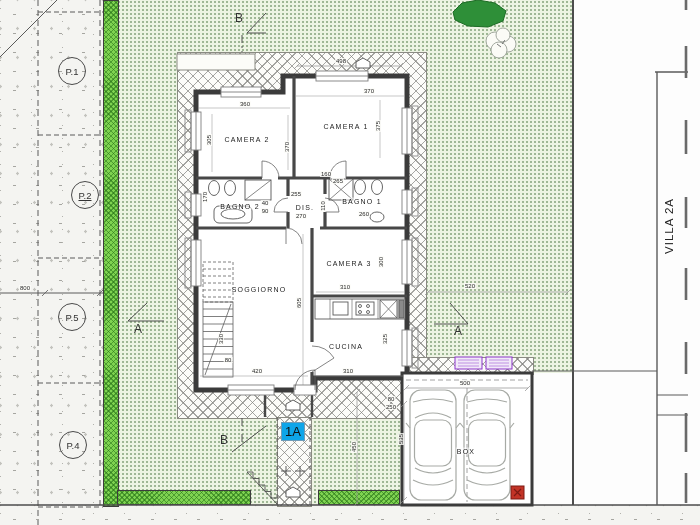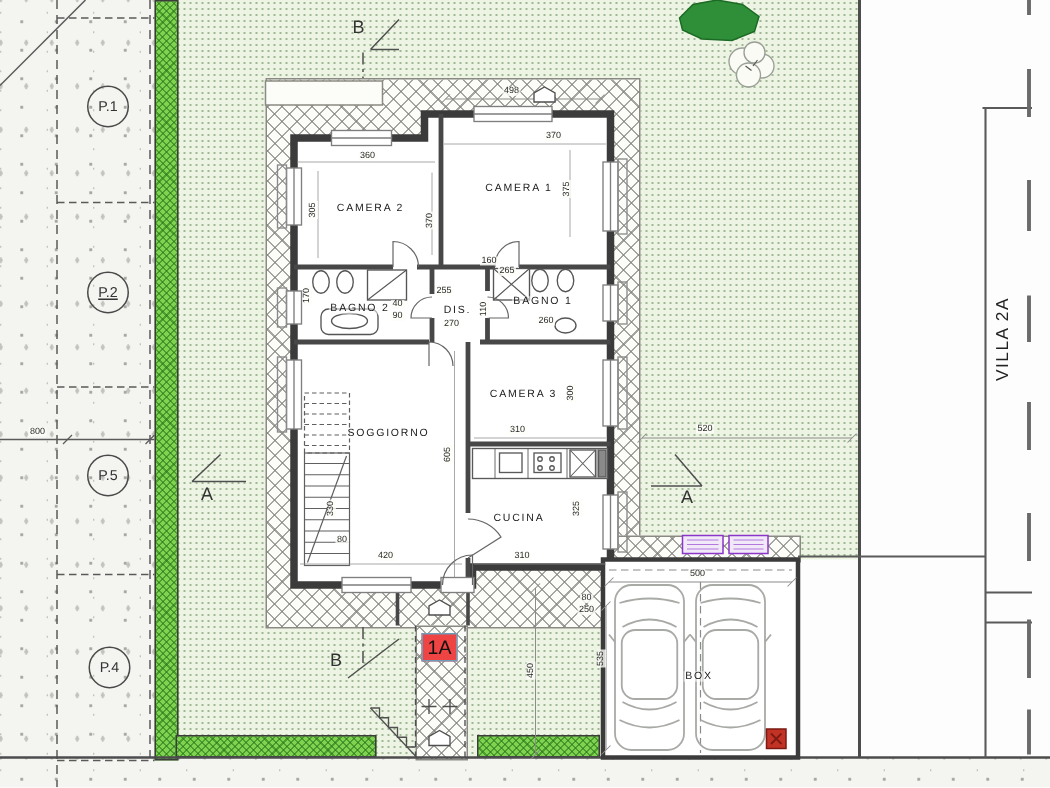--- a/index.html
+++ b/index.html
@@ -26,21 +26,21 @@
   
   .room{position:absolute;transform:translate(-50%,-50%);font-size:7px;letter-spacing:1.2px;
         color:#1b1b1b;white-space:nowrap;background:rgba(255,255,255,.55);padding:0 1px;}
   .dim{position:absolute;transform:translate(-50%,-50%);font-size:6px;line-height:1;
        color:#2a2a2a;white-space:nowrap;background:rgba(252,252,249,.8);padding:0 1px;}
   .dim.rot{transform:translate(-50%,-50%) rotate(-90deg);}
   .pcirc{position:absolute;width:26px;height:26px;border:1.2px solid #4a4a4a;border-radius:50%;
          transform:translate(-50%,-50%);display:flex;align-items:center;justify-content:center;
          font-size:9.5px;color:#333;}
   .smark{position:absolute;transform:translate(-50%,-50%);font-size:12px;color:#333;}
-  #unit-badge{position:absolute;left:281px;top:422px;width:22px;height:17px;background:#ef4444;
+  #unit-badge{position:absolute;left:281px;top:422px;width:22px;height:17px;background:#0ea5e9;
        border:1px solid #6f9cb8;display:flex;align-items:center;justify-content:center;
        font-size:13px;color:#111;}
   #villa-label{position:absolute;left:669px;top:226px;transform:translate(-50%,-50%) rotate(-90deg);
        font-size:11.5px;letter-spacing:1px;color:#222;white-space:nowrap;}
 </style>
 </head>
 <body>
 
 <div id="stage">
 
@@ -279,21 +279,21 @@
       <div class="dim" style="left: 25px; top: 288px;">800</div>
       <div class="dim" style="left: 391px; top: 399px;">80</div>
       <div class="dim" style="left: 391px; top: 407px;">250</div>
       <div class="smark" style="left: 239px; top: 18px;">B</div>
       <div class="smark" style="left: 224px; top: 440px;">B</div>
       <div class="smark" style="left: 138px; top: 329px;">A</div>
       <div class="smark" style="left: 458px; top: 331px;">A</div>
       <div class="pcirc" style="left: 72px; top: 71px;">
         <span>P.1</span>
       </div>
-      <div class="pcirc" style="left: 72px; top: 195px; text-decoration: underline;">
+      <div class="pcirc" style="left: 85px; top: 195px; text-decoration: underline;">
         <span>P.2</span>
       </div>
       <div class="pcirc" style="left: 72px; top: 317px; text-align: right;">
         <span>P.5</span>
       </div>
       <div class="pcirc" style="left: 73px; top: 445px;">
         <span>P.4</span>
       </div>
     </div>
 </div>

